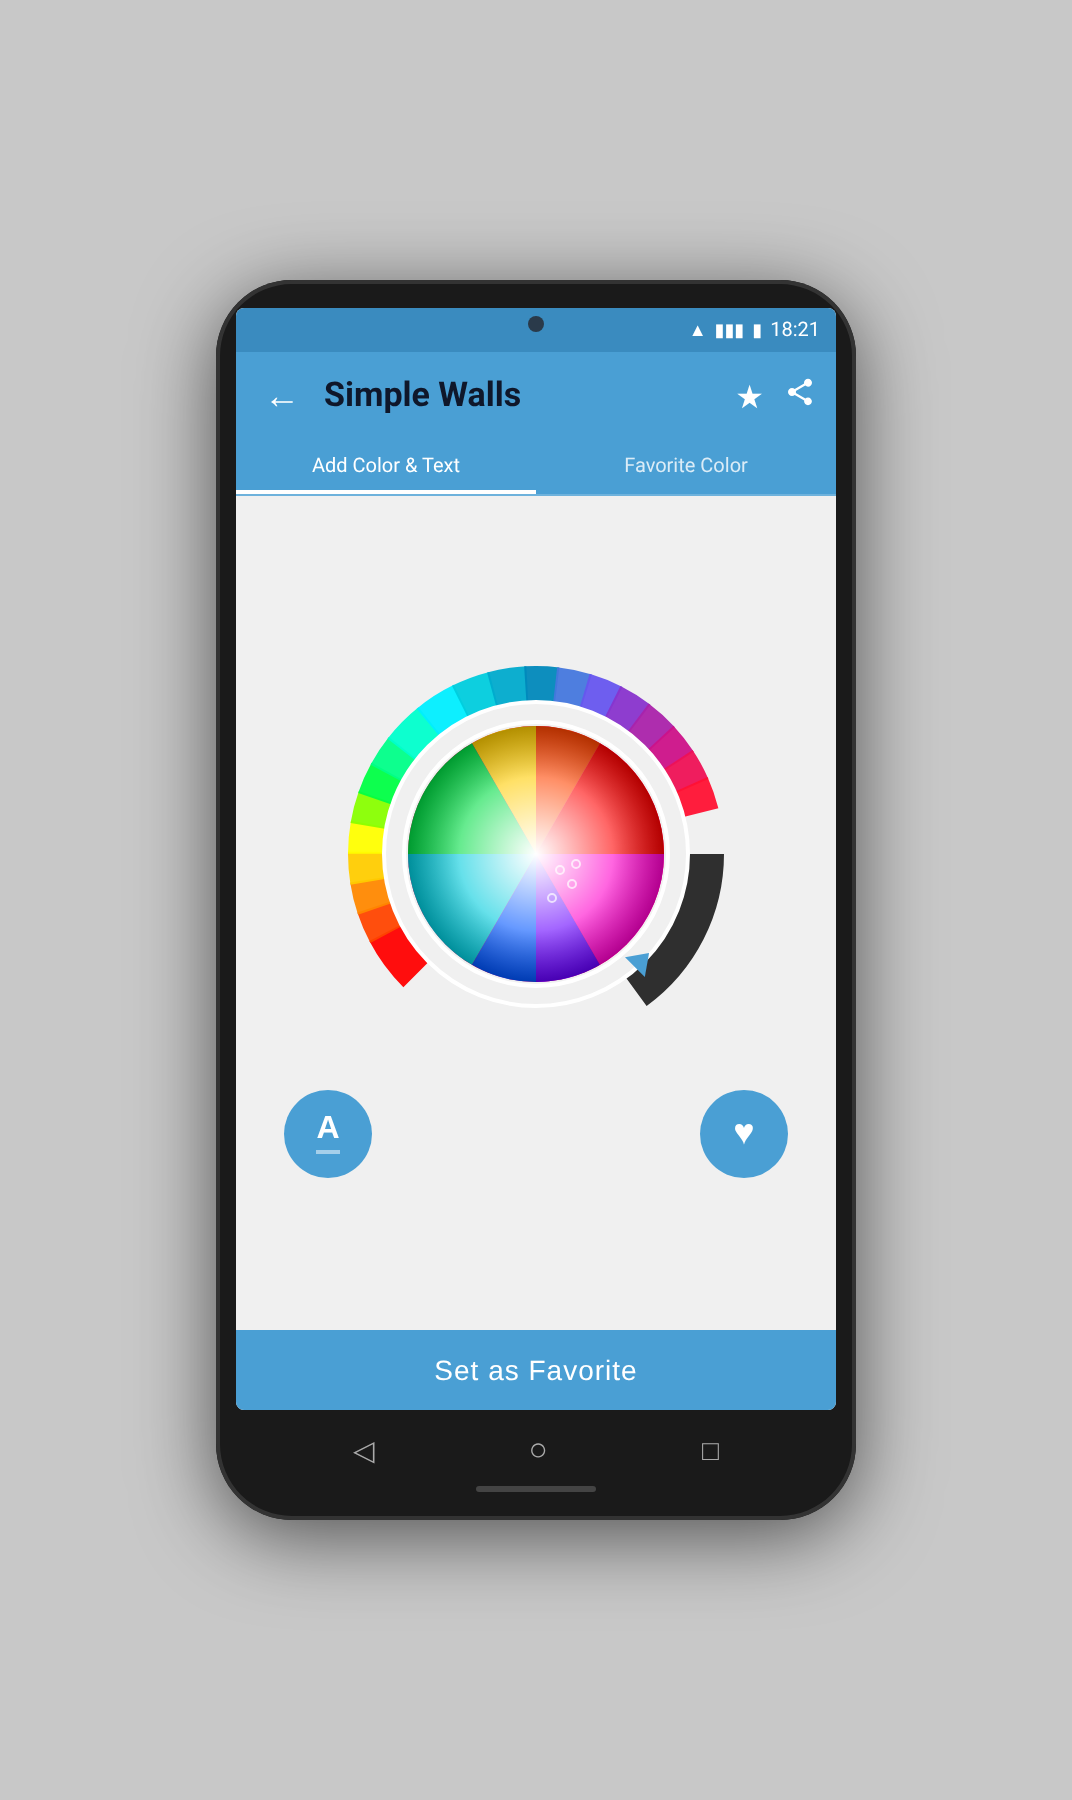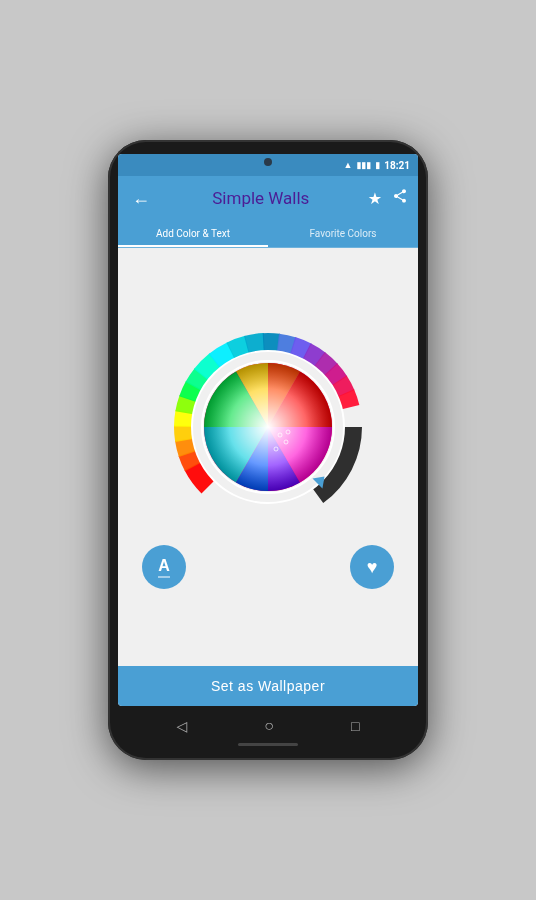--- a/index.html
+++ b/index.html
@@ -45,21 +45,21 @@
       height: 22px;
       display: flex;
       align-items: center;
       justify-content: flex-end;
       padding: 0 8px;
       gap: 4px;
     }
     .status-time {
       color: white;
       font-size: 10px;
-      font-weight: bold;
+      font-weight: normal;
     }
     .status-icon-small {
       color: white;
       font-size: 9px;
     }
     .app-bar {
       background: #4a9fd4;
       height: 44px;
       display: flex;
       align-items: center;
@@ -67,24 +67,23 @@
       gap: 8px;
     }
     .app-bar-back {
       color: white;
       font-size: 18px;
       cursor: pointer;
       padding: 4px;
     }
     .app-bar-title {
       flex: 1;
-      color: #4c1d95;
+      color: #0f172a;
       font-size: 17px;
-      font-weight: 400;
-      text-align: center;
+      font-weight: 700;
     }
     .app-bar-actions {
       display: flex;
       gap: 10px;
       align-items: center;
     }
     .app-bar-icon {
       color: white;
       font-size: 16px;
       cursor: pointer;
@@ -211,21 +210,21 @@
           </svg>
         </span>
       </div>
     </div>
 
     <div class="tab-bar">
       <div class="tab-item active">
         <span>Add Color &amp; Text</span>
       </div>
       <div class="tab-item">
-        <span>Favorite Colors</span>
+        <span>Favorite Color</span>
       </div>
     </div>
 
     <div class="content-area">
 
       <div class="color-wheel-container">
         <svg class="color-wheel-svg" viewBox="0 0 200 200" xmlns="http://www.w3.org/2000/svg">
           <defs>
 
             <linearGradient id="g1" x1="0%" y1="0%" x2="100%" y2="0%">
@@ -322,21 +321,21 @@
         <button class="action-btn">
           <span style="font-weight:bold; font-size:16px; border-bottom: 2px solid rgba(255,255,255,0.5); padding-bottom:1px;">A</span>
         </button>
         <button class="action-btn">
           <span style="font-size:18px;">♥</span>
         </button>
       </div>
 
     </div>
 
-    <button class="set-wallpaper-btn">Set as Wallpaper</button>
+    <button class="set-wallpaper-btn">Set as Favorite</button>
 
   </div>
 
   <div class="phone-bottom">
     <span class="nav-btn">◁</span>
     <span class="nav-btn" style="font-size:16px;">○</span>
     <span class="nav-btn">□</span>
   </div>
   <div class="phone-home-indicator"></div>
 </div>

